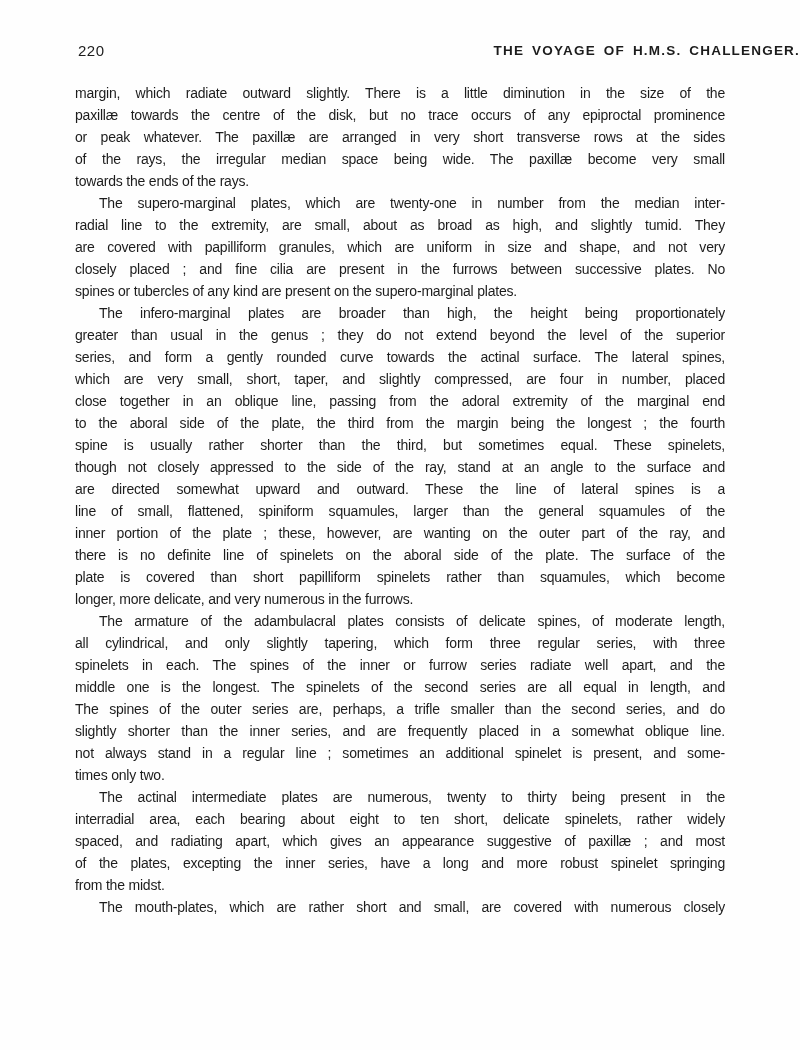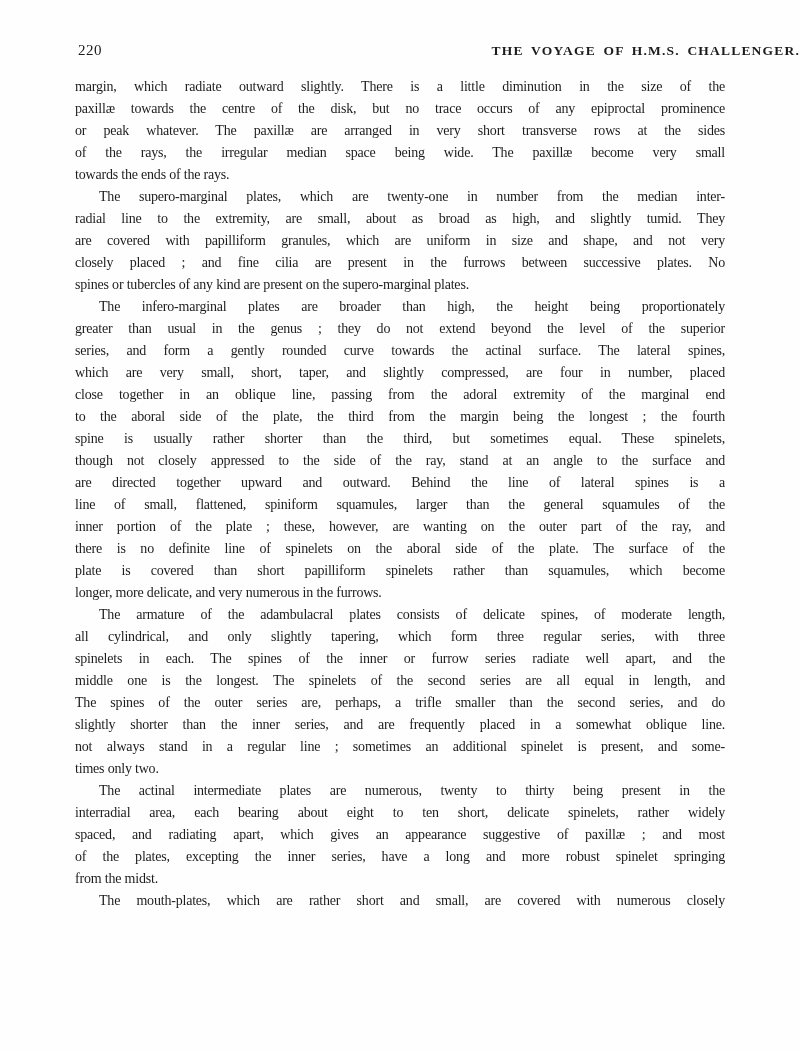--- a/index.html
+++ b/index.html
@@ -7,21 +7,21 @@
     padding: 0;
     background: #e8e8e8;
   }
   .page {
     position: relative;
     width: 800px;
     height: 1050px;
     margin: 0 auto;
     background: #fefefe;
     color: #1c1c1c;
-    font-family: Liberation Serif, serif;
+    font-family: Liberation Sans, sans-serif;
     overflow: hidden;
   }
   .folio {
     position: absolute;
     left: 78px;
     top: 42px;
     font-size: 15px;
     letter-spacing: 0.5px;
   }
   .running {
@@ -31,21 +31,21 @@
     width: 100%;
     text-align: right;
     font-size: 13.5px;
     font-weight: bold;
     letter-spacing: 1.2px;
     word-spacing: 3px;
   }
   .textblock {
     position: absolute;
     left: 75px;
-    top: 76px;
+    top: 82px;
     width: 650px;
   }
   .pline {
     height: 22px;
     line-height: 22px;
     font-size: 14px;
     letter-spacing: -0.2px;
     text-align: justify;
     text-align-last: justify;
     overflow: hidden;
@@ -79,21 +79,21 @@
       <div class="pline">closely placed ; and fine cilia are present in the furrows between successive plates. No</div>
       <div class="pline lastline">spines or tubercles of any kind are present on the supero-marginal plates.</div>
       <div class="pline indent">The infero-marginal plates are broader than high, the height being proportionately</div>
       <div class="pline">greater than usual in the genus ; they do not extend beyond the level of the superior</div>
       <div class="pline">series, and form a gently rounded curve towards the actinal surface. The lateral spines,</div>
       <div class="pline">which are very small, short, taper, and slightly compressed, are four in number, placed</div>
       <div class="pline">close together in an oblique line, passing from the adoral extremity of the marginal end</div>
       <div class="pline">to the aboral side of the plate, the third from the margin being the longest ; the fourth</div>
       <div class="pline">spine is usually rather shorter than the third, but sometimes equal. These spinelets,</div>
       <div class="pline">though not closely appressed to the side of the ray, stand at an angle to the surface and</div>
-      <div class="pline">are directed together upward and outward. Behind the line of lateral spines is a</div>
+      <div class="pline">are directed somewhat upward and outward. These the line of lateral spines is a</div>
       <div class="pline">line of small, flattened, spiniform squamules, larger than the general squamules of the</div>
       <div class="pline">inner portion of the plate ; these, however, are wanting on the outer part of the ray, and</div>
       <div class="pline">there is no definite line of spinelets on the aboral side of the plate. The surface of the</div>
       <div class="pline">plate is covered than short papilliform spinelets rather than squamules, which become</div>
       <div class="pline lastline">longer, more delicate, and very numerous in the furrows.</div>
       <div class="pline indent">The armature of the adambulacral plates consists of delicate spines, of moderate length,</div>
       <div class="pline">all cylindrical, and only slightly tapering, which form three regular series, with three</div>
       <div class="pline">spinelets in each. The spines of the inner or furrow series radiate well apart, and the</div>
       <div class="pline">middle one is the longest. The spinelets of the second series are all equal in length, and</div>
       <div class="pline">The spines of the outer series are, perhaps, a trifle smaller than the second series, and do</div>

